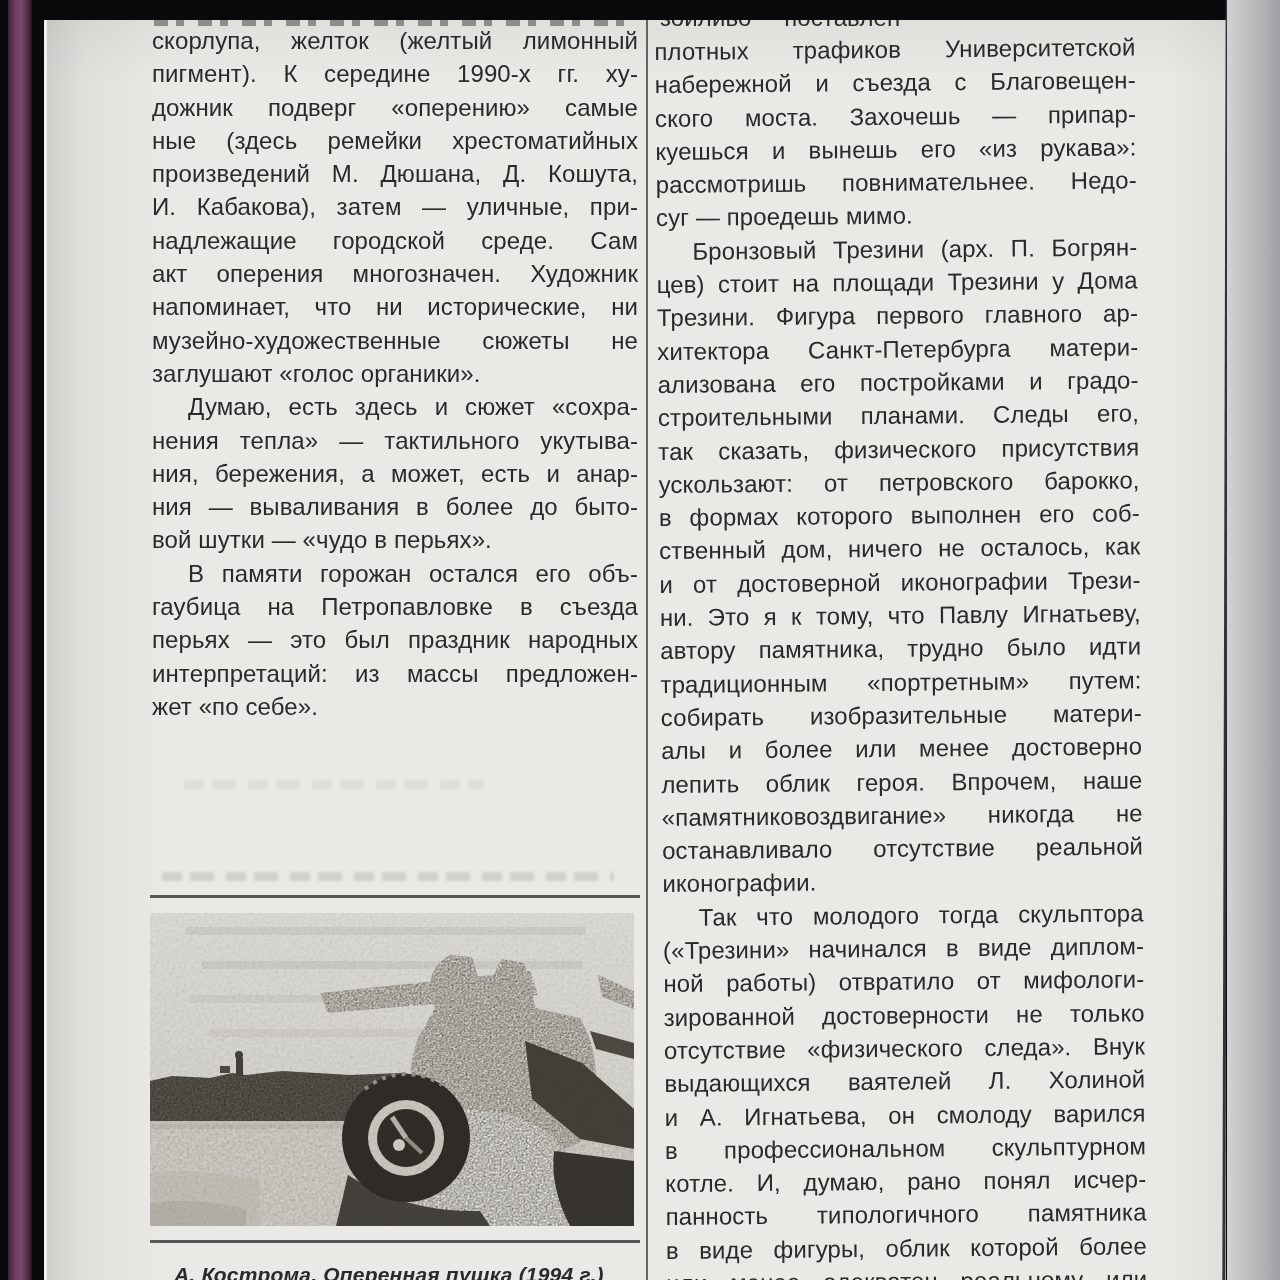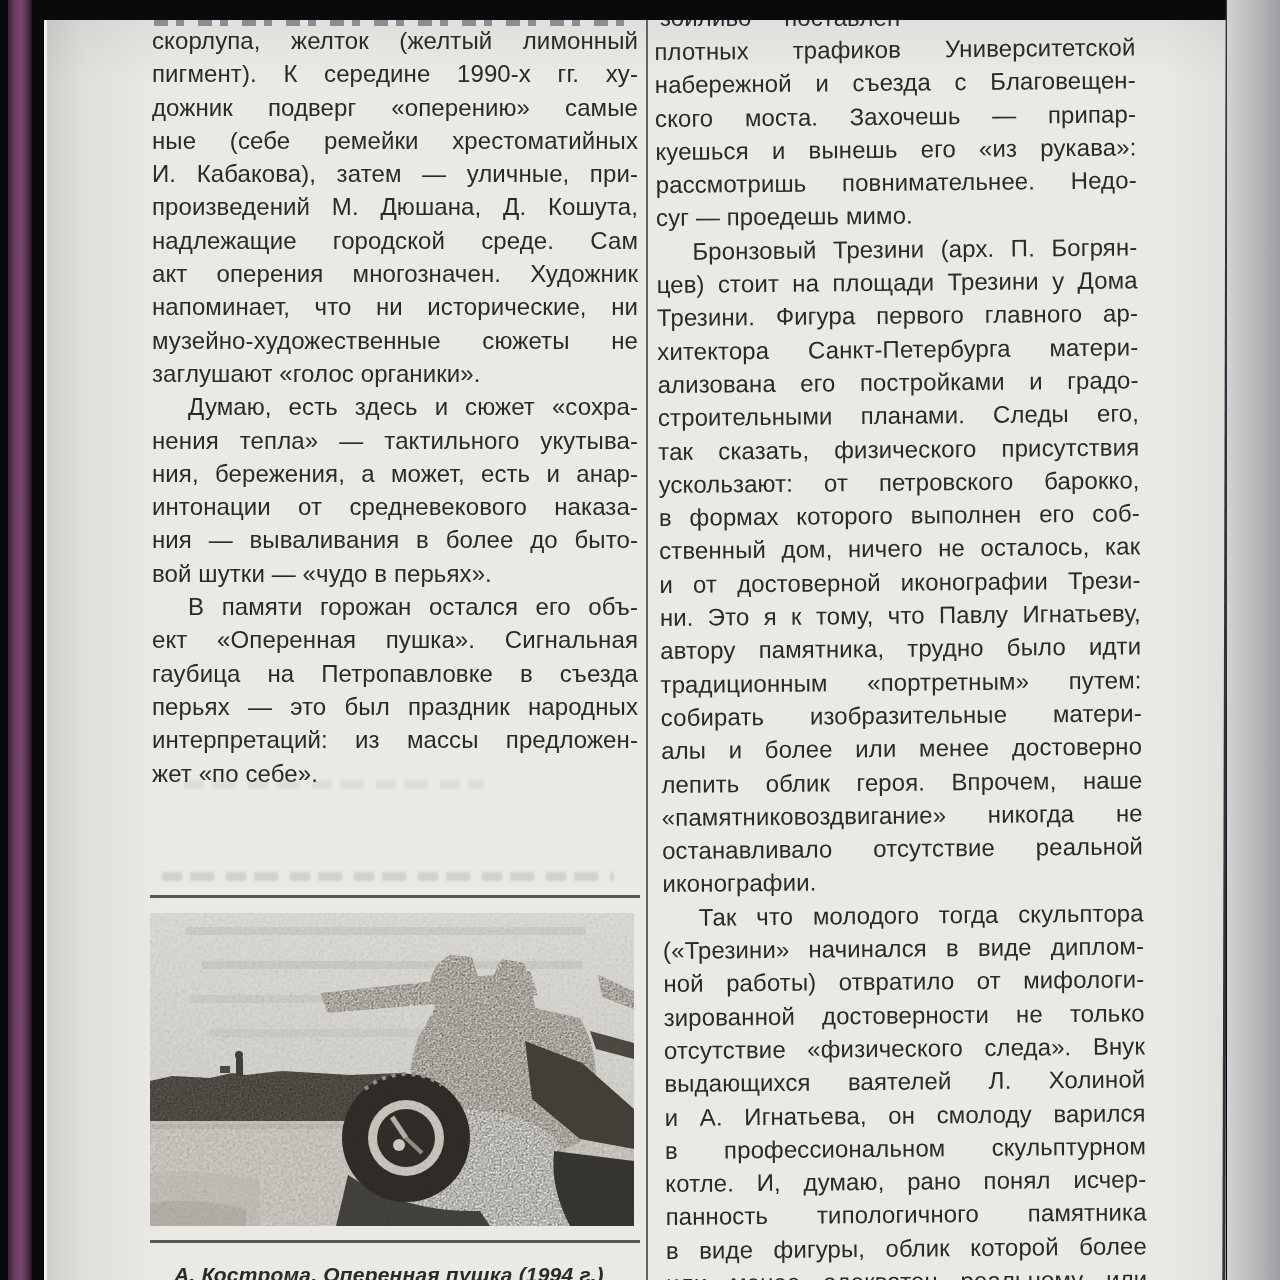--- a/index.html
+++ b/index.html
@@ -81,40 +81,38 @@
 
 <div class="page">
 
   <div class="clip-strip"></div>
 
   <div class="column col-left">
       <div class="para">
         <div class="line">скорлупа, желток (желтый лимонный</div>
         <div class="line">пигмент). К середине 1990-х гг. ху-</div>
         <div class="line">дожник подверг «оперению» самые</div>
-        <div class="line">ные (себе ремейки хрестоматийных</div>
+        <div class="line">ные (здесь ремейки хрестоматийных</div>
+        <div class="line">произведений М. Дюшана, Д. Кошута,</div>
         <div class="line">И. Кабакова), затем — уличные, при-</div>
-        <div class="line">произведений М. Дюшана, Д. Кошута,</div>
         <div class="line">надлежащие городской среде. Сам</div>
         <div class="line">акт оперения многозначен. Художник</div>
         <div class="line">напоминает, что ни исторические, ни</div>
         <div class="line">музейно-художественные сюжеты не</div>
         <div class="line last">заглушают «голос органики».</div>
       </div>
       <div class="para">
         <div class="line indent">Думаю, есть здесь и сюжет «сохра-</div>
         <div class="line">нения тепла» — тактильного укутыва-</div>
         <div class="line">ния, бережения, а может, есть и анар-</div>
-        <div class="line">интонации от средневекового наказа-</div>
         <div class="line">ния — вываливания в более до быто-</div>
         <div class="line last">вой шутки — «чудо в перьях».</div>
       </div>
       <div class="para">
         <div class="line indent">В памяти горожан остался его объ-</div>
-        <div class="line">ект «Оперенная пушка». Сигнальная</div>
         <div class="line">гаубица на Петропавловке в съезда</div>
         <div class="line">перьях — это был праздник народных</div>
         <div class="line">интерпретаций: из массы предложен-</div>
         <div class="line last">жет «по себе».</div>
       </div>
     </div>
 
   <div class="divider"></div>
 
   <div class="clip-line-right">

